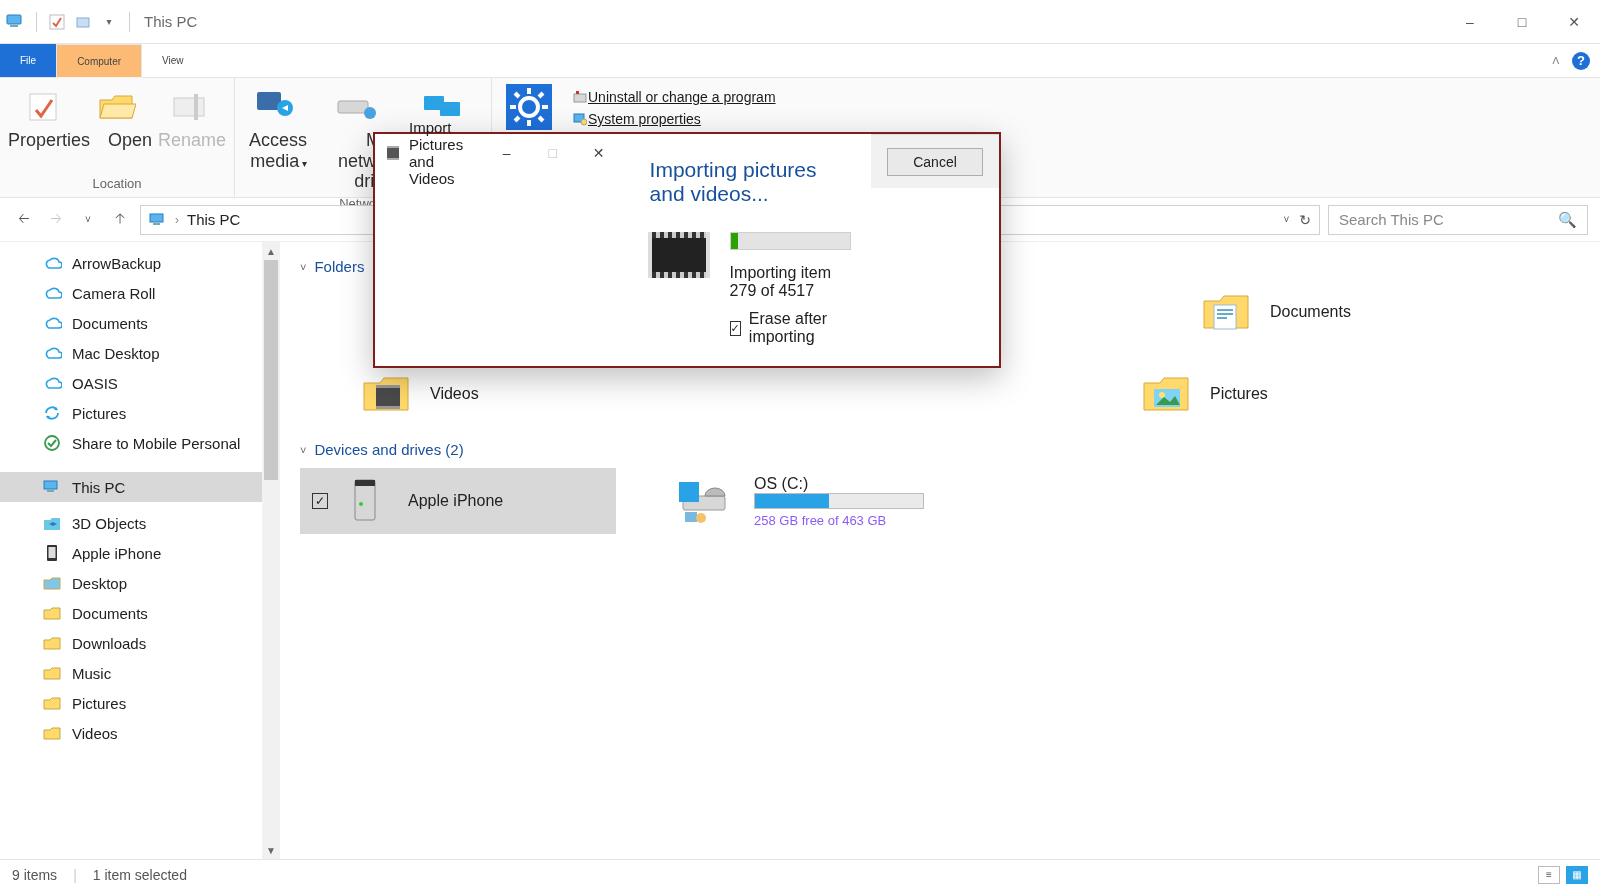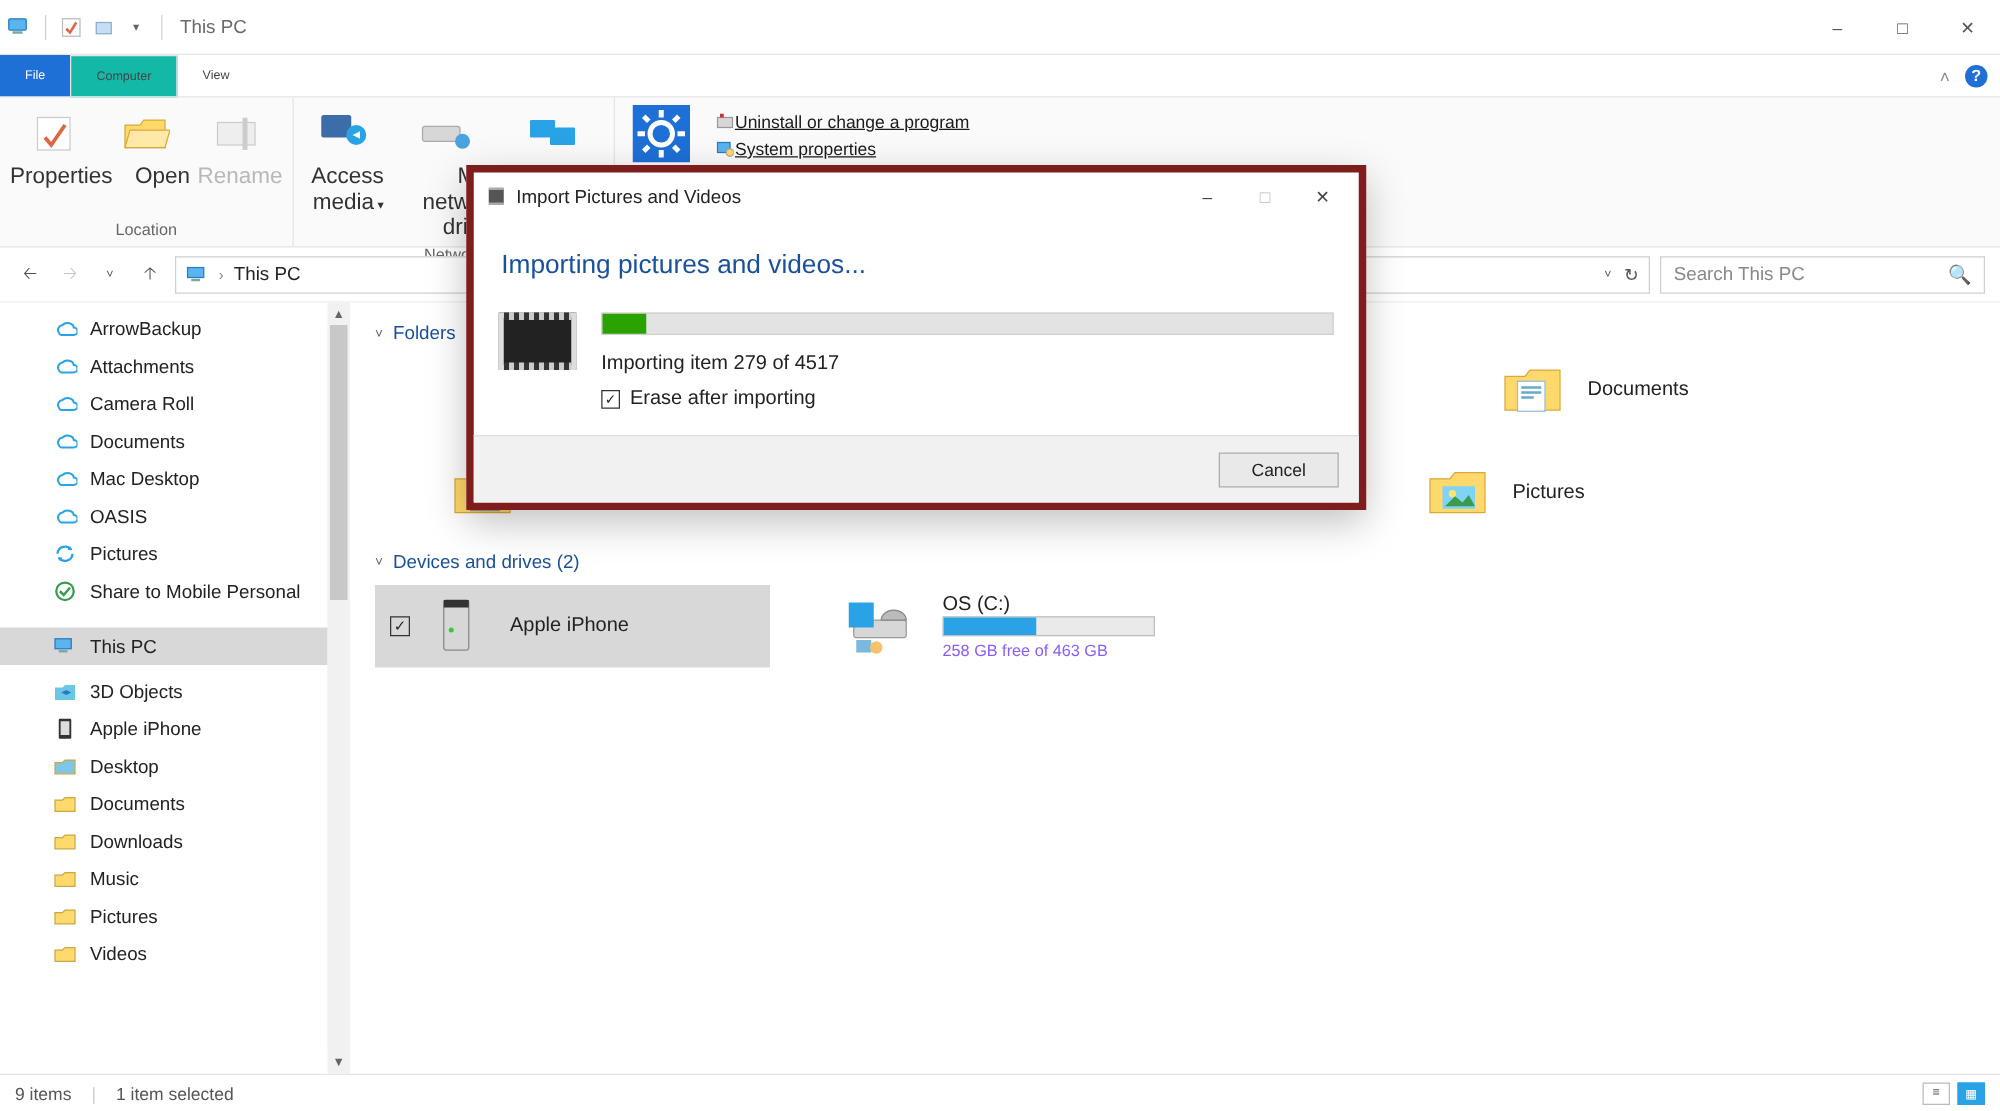--- a/index.html
+++ b/index.html
@@ -28,21 +28,21 @@
   .titlebar .qat { display:flex; align-items:center; gap:6px; }
   .qat-icon { width:20px; height:20px; display:flex; align-items:center; justify-content:center; }
   .qat-sep { width:1px; height:20px; background:#d0d0d0; margin:0 4px; }
   .titlebar .title { color:#6a6a6a; margin-left:10px; font-size:15px;}
   .win-ctrls { position:absolute; right:0; top:0; height:44px; display:flex; }
   .win-btn { width:52px; height:44px; display:flex; align-items:center; justify-content:center; color:#555; }
   
   .tabs { height:34px; display:flex; align-items:stretch; border-bottom:1px solid #e5e5e5; position:relative;}
   .tab { padding:0 20px; display:flex; align-items:center; font-size:10px; color:#444; }
   .tab.file { background:#1e6fd6; color:#fff; }
-  .tab.active { background:#14b8a6; border-top:1px solid #e5e5e5; border-left:1px solid #e5e5e5; border-right:1px solid #e5e5e5; border-bottom:1px solid #f5f5f5; margin-bottom:-1px;}
+  .tab.active { background:#fdba74; border-top:1px solid #e5e5e5; border-left:1px solid #e5e5e5; border-right:1px solid #e5e5e5; border-bottom:1px solid #f5f5f5; margin-bottom:-1px;}
   .tabs .right { position:absolute; right:10px; top:0; height:100%; display:flex; align-items:center; gap:12px;}
   .help-circle{ width:18px; height:18px; border-radius:50%; background:#1e6fd6; color:#fff; font-size:13px; font-weight:bold; display:flex; align-items:center; justify-content:center;}
 
   
   .ribbon { height:120px; background:#fafafa; border-bottom:1px solid #e5e5e5; display:flex; }
   .rgroup { border-right:1px solid #e5e5e5; padding:4px 8px 0 8px; display:flex; flex-direction:column; }
   .rgroup .items { flex:1; display:flex; align-items:flex-start; gap:4px;}
   .rgroup .label { text-align:center; font-size:13px; color:#666; padding:4px 0 6px 0;}
   .ritem { width:70px; text-align:right; font-size:18px; color:#333; }
   .ritem.disabled{ color:#b8b8b8;}
@@ -94,23 +94,23 @@
 
   
   .status { position:absolute; left:0; right:0; bottom:0; height:30px; border-top:1px solid #e5e5e5; background:#fff; display:flex; align-items:center; padding:0 12px; font-size:14px; color:#555; gap:16px;}
   .status .right{ margin-left:auto; display:flex; gap:6px;}
   .viewbtn{ width:22px; height:18px; border:1px solid #bbb; display:flex; align-items:center; justify-content:center; font-size:10px;}
   .viewbtn.active{ background:#2aa3e6; border-color:#2aa3e6; color:#fff;}
   .status .sep{ color:#ccc;}
 
   
   .dialog{
-    position:absolute; left:373px; top:132px; width:720px; background:#fff;
-    border:6px solid #7f1d1d; box-shadow:0 10px 30px rgba(0,0,0,.25);
-    display:flex; flex-direction:column;
+    position:absolute; left:373px; top:132px; width:628px; background:#fff;
+    border:2px solid #7f1d1d; box-shadow:0 10px 30px rgba(0,0,0,.25);
+    display:flex; flex-direction:row;
   }
   .dlg-title{ height:38px; display:flex; align-items:center; padding:0 6px 0 10px; justify-content:space-between; }
   .dlg-title .ttl{ display:flex; align-items:center; gap:8px; font-size:15px; color:#222;}
   .dlg-title .ctrls{ display:flex;}
   .dlg-title .ctrls .c{ width:46px; height:30px; display:flex; align-items:center; justify-content:center; color:#444;}
   .dlg-body{ padding:10px 20px 20px 20px;}
   .dlg-heading{ color:#18509c; font-size:21px; margin:14px 0 26px 2px;}
   .dlg-row{ display:flex; gap:20px; align-items:flex-start;}
   .thumb60{ width:62px; height:46px; background:#222; border:4px solid #ddd; position:relative;}
   .thumb60::before, .thumb60::after{ content:""; position:absolute; left:0; right:0; height:6px; background:repeating-linear-gradient(90deg,#333 0 4px,#ccc 4px 8px);}
@@ -327,28 +327,20 @@
             </svg>
           </span>
           <span>ArrowBackup</span>
         </div>
         <div class="sb-item">
           <span class="ic">
             <svg width="20" height="14">
               <path d="M5 10 a4 4 0 0 1 3 -6 a5 4 0 0 1 9 2 a3 3 0 0 1 0 6 h-10 a3 3 0 0 1 -2 -2 z" fill="none" stroke="#2aa3e6" stroke-width="1.6"></path>
             </svg>
           </span>
-          <span>Attachments</span>
-        </div>
-        <div class="sb-item">
-          <span class="ic">
-            <svg width="20" height="14">
-              <path d="M5 10 a4 4 0 0 1 3 -6 a5 4 0 0 1 9 2 a3 3 0 0 1 0 6 h-10 a3 3 0 0 1 -2 -2 z" fill="none" stroke="#2aa3e6" stroke-width="1.6"></path>
-            </svg>
-          </span>
           <span>Camera Roll</span>
         </div>
         <div class="sb-item">
           <span class="ic">
             <svg width="20" height="14">
               <path d="M5 10 a4 4 0 0 1 3 -6 a5 4 0 0 1 9 2 a3 3 0 0 1 0 6 h-10 a3 3 0 0 1 -2 -2 z" fill="none" stroke="#2aa3e6" stroke-width="1.6"></path>
             </svg>
           </span>
           <span>Documents</span>
         </div>

